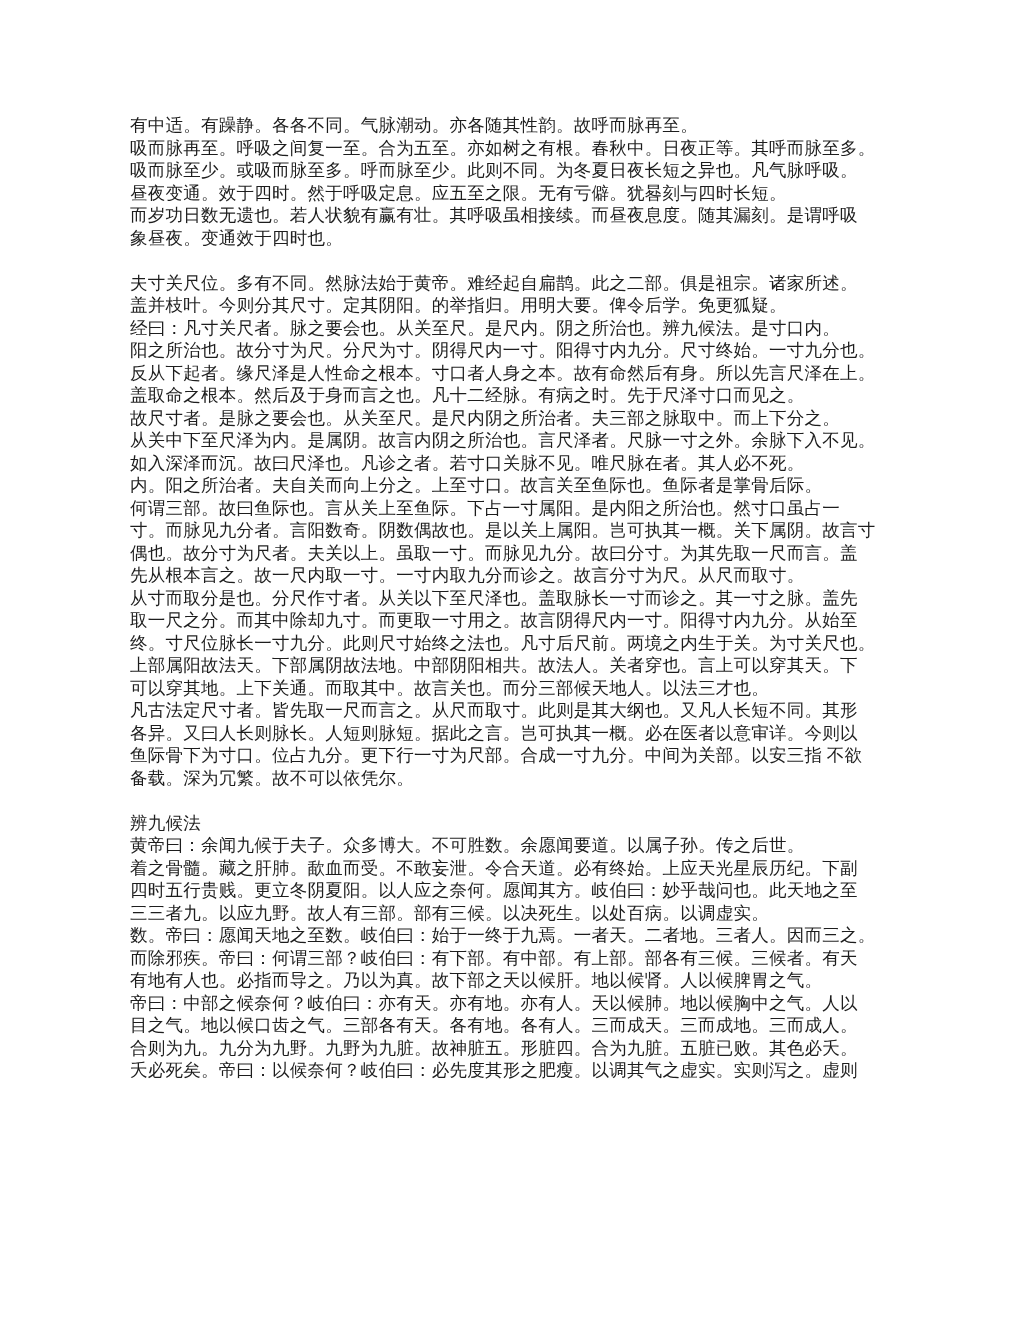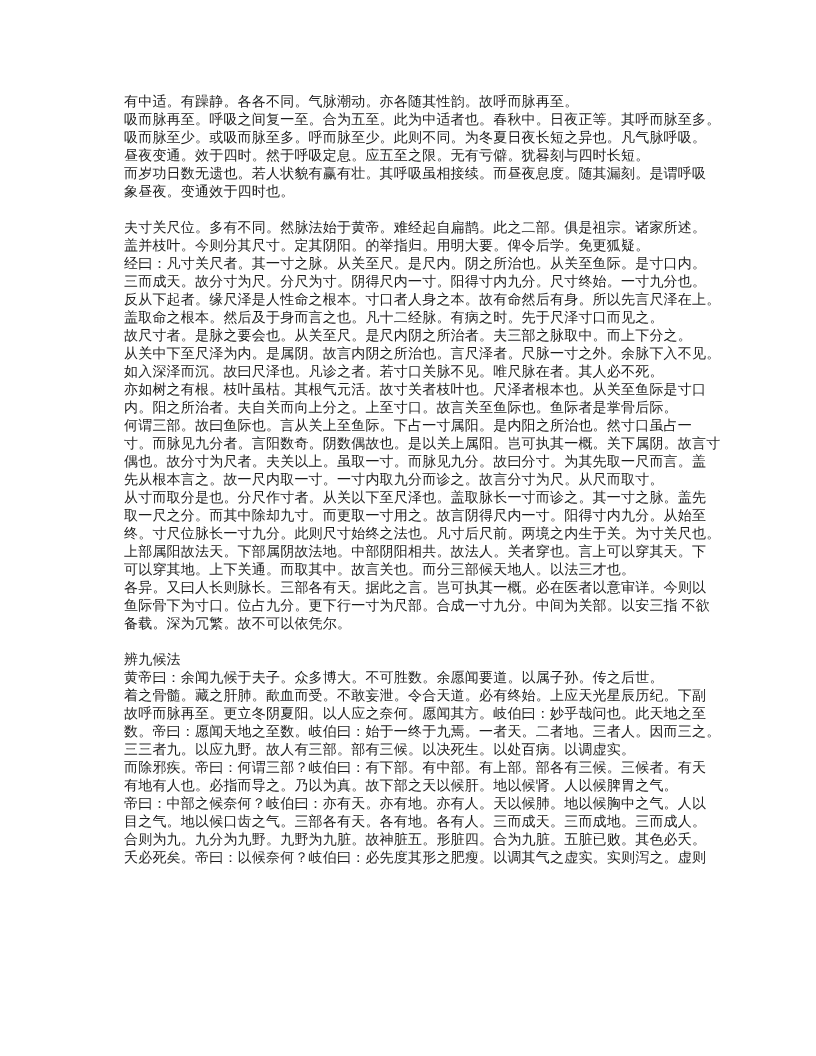--- a/index.html
+++ b/index.html
@@ -9,21 +9,21 @@
   }
   .page {
     position: relative;
     width: 816px;
     height: 1056px;
     background: #ffffff;
     overflow: hidden;
   }
   .text-block {
     position: absolute;
-    left: 124px;
+    left: 104px;
     top: 93px;
     width: 600px;
     font-family: "Liberation Serif", "DejaVu Serif", serif;
     font-size: 14px;
     line-height: 18px;
     color: #1d1d1d;
     letter-spacing: 0.2px;
   }
   .section {
     margin-bottom: 18px;
@@ -37,58 +37,58 @@
     white-space: nowrap;
   }
 </style>
 </head>
 <body>
 
 <div class="page">
   <div class="text-block" style="color: rgb(29, 29, 29);">
       <div class="section">
         <div class="line">有中适。有躁静。各各不同。气脉潮动。亦各随其性韵。故呼而脉再至。</div>
-        <div class="line">吸而脉再至。呼吸之间复一至。合为五至。此为中适者也。春秋中。日夜正等。其呼而脉至多。</div>
+        <div class="line">吸而脉再至。呼吸之间复一至。合为五至。亦如树之有根。春秋中。日夜正等。其呼而脉至多。</div>
         <div class="line">吸而脉至少。或吸而脉至多。呼而脉至少。此则不同。为冬夏日夜长短之异也。凡气脉呼吸。</div>
         <div class="line">昼夜变通。效于四时。然于呼吸定息。应五至之限。无有亏僻。犹晷刻与四时长短。</div>
         <div class="line">而岁功日数无遗也。若人状貌有赢有壮。其呼吸虽相接续。而昼夜息度。随其漏刻。是谓呼吸</div>
         <div class="line">象昼夜。变通效于四时也。</div>
       </div>
       <div class="section">
         <div class="line">夫寸关尺位。多有不同。然脉法始于黄帝。难经起自扁鹊。此之二部。俱是祖宗。诸家所述。</div>
         <div class="line">盖并枝叶。今则分其尺寸。定其阴阳。的举指归。用明大要。俾令后学。免更狐疑。</div>
-        <div class="line">经曰：凡寸关尺者。其一寸之脉。从关至尺。是尺内。阴之所治也。从关至鱼际。是寸口内。</div>
-        <div class="line">三而成天。故分寸为尺。分尺为寸。阴得尺内一寸。阳得寸内九分。尺寸终始。一寸九分也。</div>
+        <div class="line">经曰：凡寸关尺者。脉之要会也。从关至尺。是尺内。阴之所治也。辨九候法。是寸口内。</div>
+        <div class="line">阳之所治也。故分寸为尺。分尺为寸。阴得尺内一寸。阳得寸内九分。尺寸终始。一寸九分也。</div>
         <div class="line">反从下起者。缘尺泽是人性命之根本。寸口者人身之本。故有命然后有身。所以先言尺泽在上。</div>
         <div class="line">盖取命之根本。然后及于身而言之也。凡十二经脉。有病之时。先于尺泽寸口而见之。</div>
         <div class="line">故尺寸者。是脉之要会也。从关至尺。是尺内阴之所治者。夫三部之脉取中。而上下分之。</div>
         <div class="line">从关中下至尺泽为内。是属阴。故言内阴之所治也。言尺泽者。尺脉一寸之外。余脉下入不见。</div>
         <div class="line">如入深泽而沉。故曰尺泽也。凡诊之者。若寸口关脉不见。唯尺脉在者。其人必不死。</div>
-        <div class="line">亦如树之有根。枝叶虽枯。其根气元活。故寸关者枝叶也。尺泽者根本也。从关至鱼际是寸口</div>
         <div class="line">内。阳之所治者。夫自关而向上分之。上至寸口。故言关至鱼际也。鱼际者是掌骨后际。</div>
         <div class="line">何谓三部。故曰鱼际也。言从关上至鱼际。下占一寸属阳。是内阳之所治也。然寸口虽占一</div>
         <div class="line">寸。而脉见九分者。言阳数奇。阴数偶故也。是以关上属阳。岂可执其一概。关下属阴。故言寸</div>
         <div class="line">偶也。故分寸为尺者。夫关以上。虽取一寸。而脉见九分。故曰分寸。为其先取一尺而言。盖</div>
         <div class="line">先从根本言之。故一尺内取一寸。一寸内取九分而诊之。故言分寸为尺。从尺而取寸。</div>
         <div class="line">从寸而取分是也。分尺作寸者。从关以下至尺泽也。盖取脉长一寸而诊之。其一寸之脉。盖先</div>
         <div class="line">取一尺之分。而其中除却九寸。而更取一寸用之。故言阴得尺内一寸。阳得寸内九分。从始至</div>
         <div class="line">终。寸尺位脉长一寸九分。此则尺寸始终之法也。凡寸后尺前。两境之内生于关。为寸关尺也。</div>
         <div class="line">上部属阳故法天。下部属阴故法地。中部阴阳相共。故法人。关者穿也。言上可以穿其天。下</div>
         <div class="line">可以穿其地。上下关通。而取其中。故言关也。而分三部候天地人。以法三才也。</div>
-        <div class="line">各异。又曰人长则脉长。三部各有天。据此之言。岂可执其一概。必在医者以意审详。今则以</div>
+        <div class="line">凡古法定尺寸者。皆先取一尺而言之。从尺而取寸。此则是其大纲也。又凡人长短不同。其形</div>
+        <div class="line">各异。又曰人长则脉长。人短则脉短。据此之言。岂可执其一概。必在医者以意审详。今则以</div>
         <div class="line">鱼际骨下为寸口。位占九分。更下行一寸为尺部。合成一寸九分。中间为关部。以安三指 不欲</div>
         <div class="line">备载。深为冗繁。故不可以依凭尔。</div>
       </div>
       <div class="section">
         <div class="heading">辨九候法</div>
         <div class="line">黄帝曰：余闻九候于夫子。众多博大。不可胜数。余愿闻要道。以属子孙。传之后世。</div>
         <div class="line">着之骨髓。藏之肝肺。歃血而受。不敢妄泄。令合天道。必有终始。上应天光星辰历纪。下副</div>
-        <div class="line">故呼而脉再至。更立冬阴夏阳。以人应之奈何。愿闻其方。岐伯曰：妙乎哉问也。此天地之至</div>
+        <div class="line">四时五行贵贱。更立冬阴夏阳。以人应之奈何。愿闻其方。岐伯曰：妙乎哉问也。此天地之至</div>
+        <div class="line">三三者九。以应九野。故人有三部。部有三候。以决死生。以处百病。以调虚实。</div>
         <div class="line">数。帝曰：愿闻天地之至数。岐伯曰：始于一终于九焉。一者天。二者地。三者人。因而三之。</div>
-        <div class="line">三三者九。以应九野。故人有三部。部有三候。以决死生。以处百病。以调虚实。</div>
         <div class="line">而除邪疾。帝曰：何谓三部？岐伯曰：有下部。有中部。有上部。部各有三候。三候者。有天</div>
         <div class="line">有地有人也。必指而导之。乃以为真。故下部之天以候肝。地以候肾。人以候脾胃之气。</div>
         <div class="line">帝曰：中部之候奈何？岐伯曰：亦有天。亦有地。亦有人。天以候肺。地以候胸中之气。人以</div>
         <div class="line">目之气。地以候口齿之气。三部各有天。各有地。各有人。三而成天。三而成地。三而成人。</div>
         <div class="line">合则为九。九分为九野。九野为九脏。故神脏五。形脏四。合为九脏。五脏已败。其色必夭。</div>
         <div class="line">夭必死矣。帝曰：以候奈何？岐伯曰：必先度其形之肥瘦。以调其气之虚实。实则泻之。虚则</div>
       </div>
     </div>
 </div>
 

